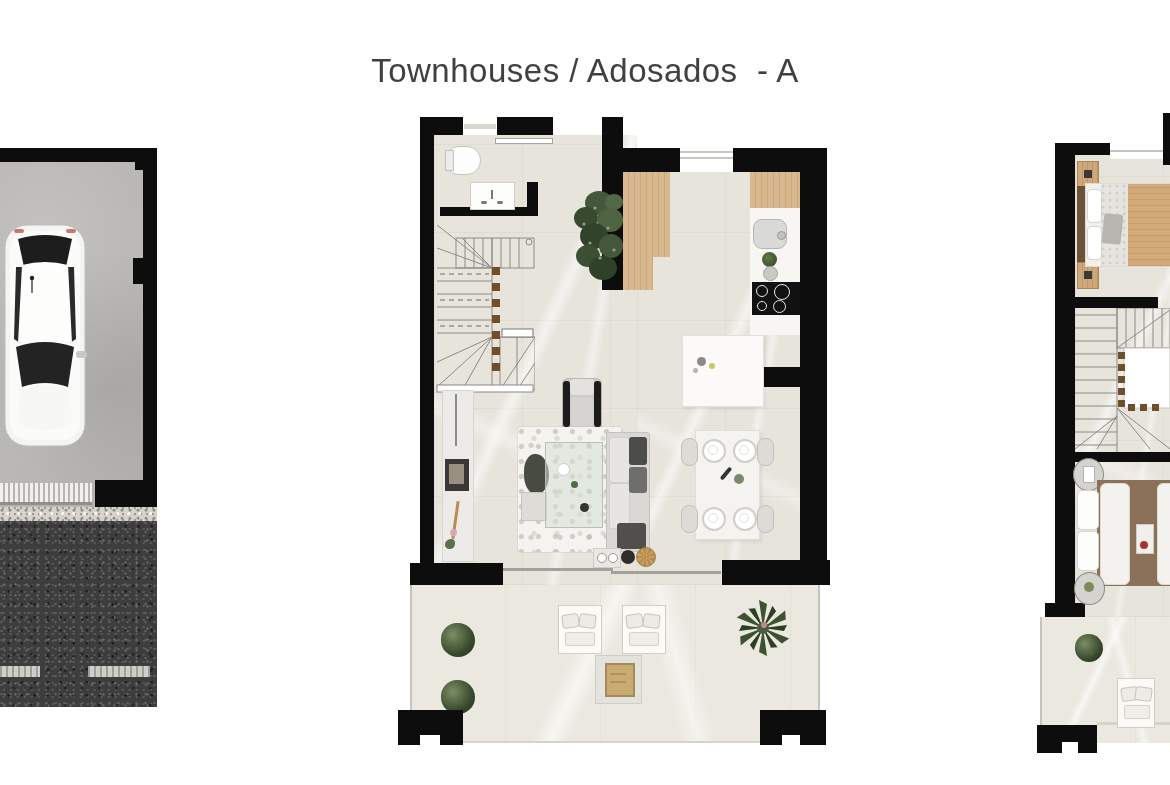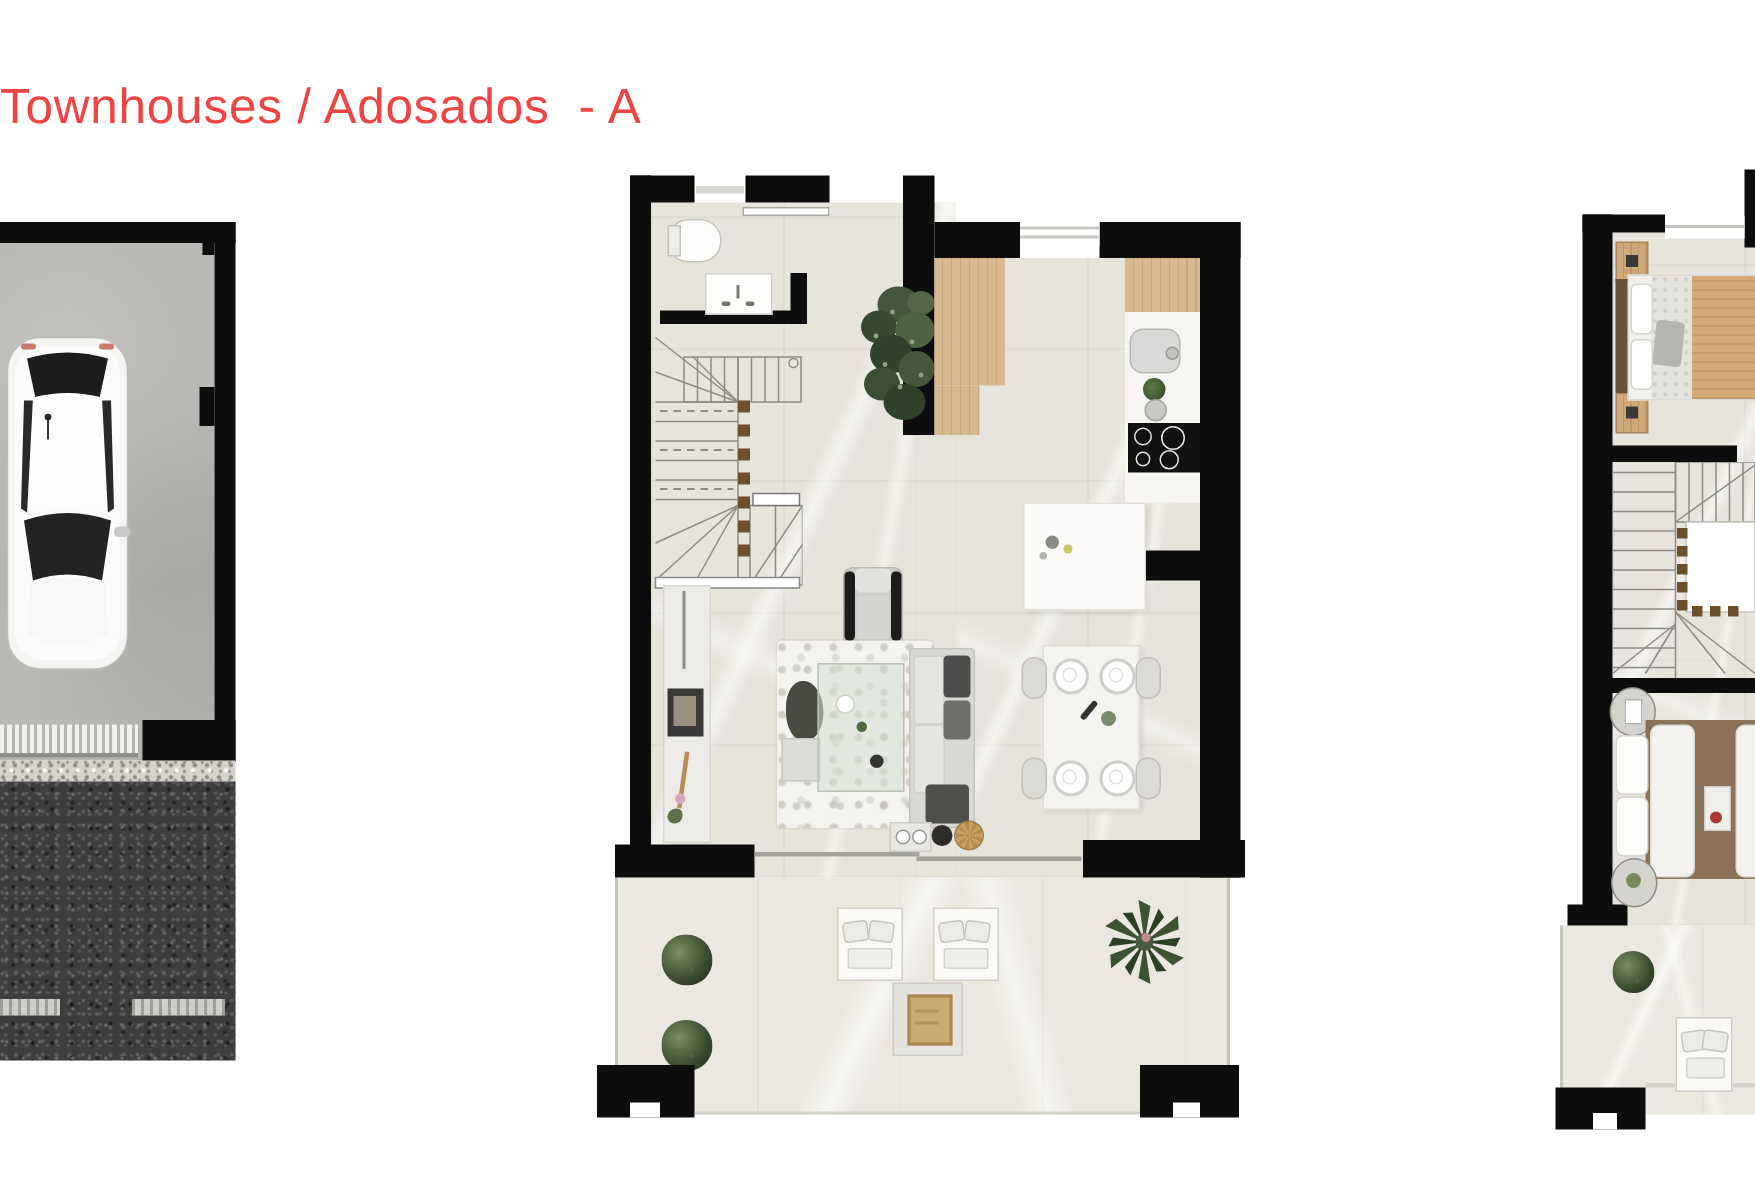--- a/index.html
+++ b/index.html
@@ -62,22 +62,22 @@
   .lounge .back1,.lounge .back2{position:absolute;width:15px;height:12px;background:#ecebe5;
     border:1px solid #c6c4be;border-radius:3px;top:8px;}
   .lounge .back1{left:3px;transform:rotate(-8deg);}
   .lounge .back2{left:20px;transform:rotate(8deg);}
   .lounge .seat{position:absolute;left:6px;top:26px;width:28px;height:12px;background:#f0eee9;
     border:1px solid #d3d1cb;border-radius:2px;}
   .stadium{position:absolute;background:#dddbd5;border:1px solid #c2c0ba;border-radius:8px;}
   .plate{position:absolute;width:20px;height:20px;border-radius:50%;background:#fff;border:2px solid #d0cec9;}
   .plate::after{content:"";position:absolute;left:4px;top:4px;width:8px;height:8px;border-radius:50%;
     border:1px solid #e3e1dc;}
-  .page-title{position:absolute;left:0;top:30px;width:100%;
-    font-size:33px;color:#ef4444;letter-spacing:.5px;white-space:pre;font-weight:400;}
+  .page-title{position:absolute;left:0;top:30px;width:100%;text-align:center;
+    font-size:33px;color:#404040;letter-spacing:.5px;white-space:pre;font-weight:400;}
   svg{display:block;}
 </style>
 </head>
 <body>
 
 <div class="canvas">
 
   <h1 class="page-title">Townhouses / Adosados  - A</h1>
 
   

